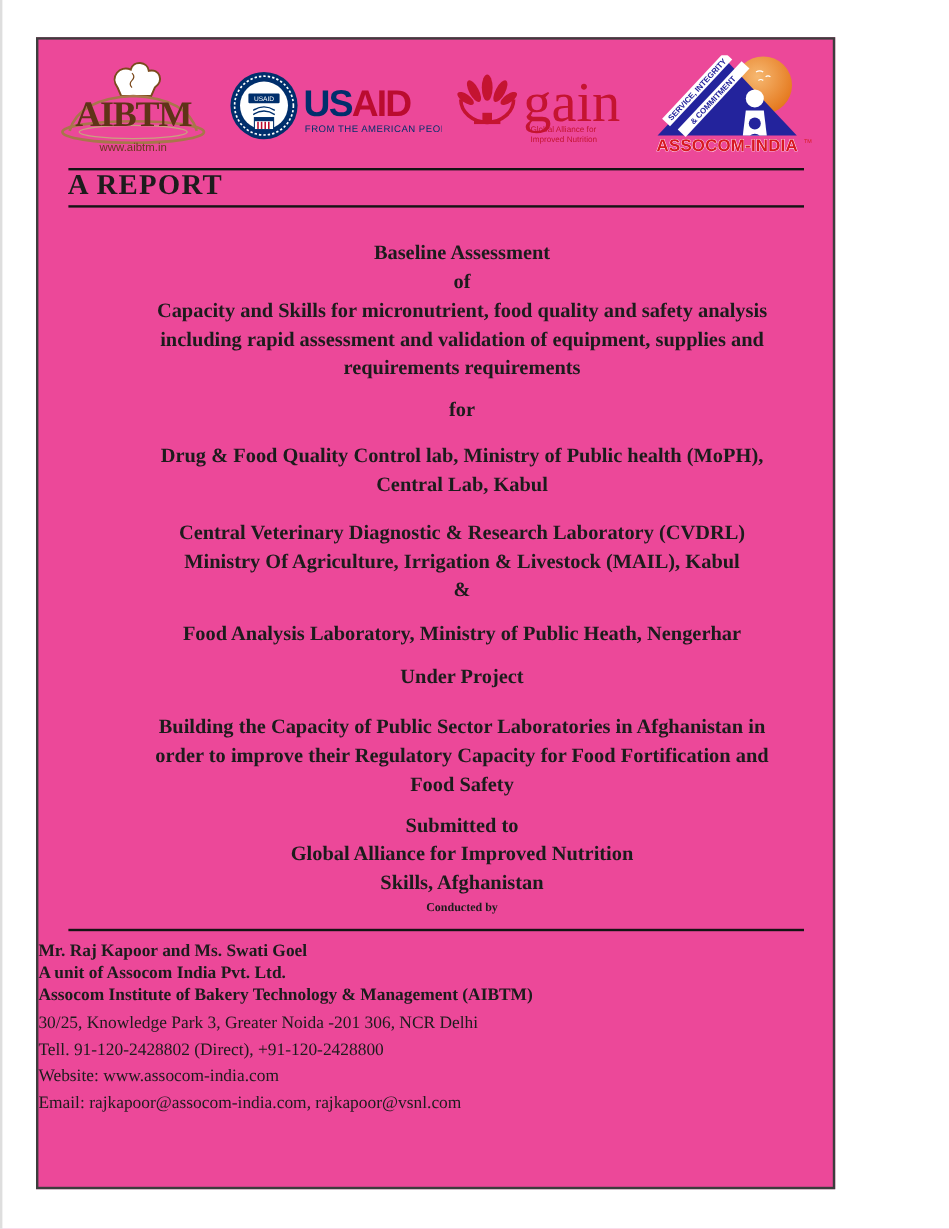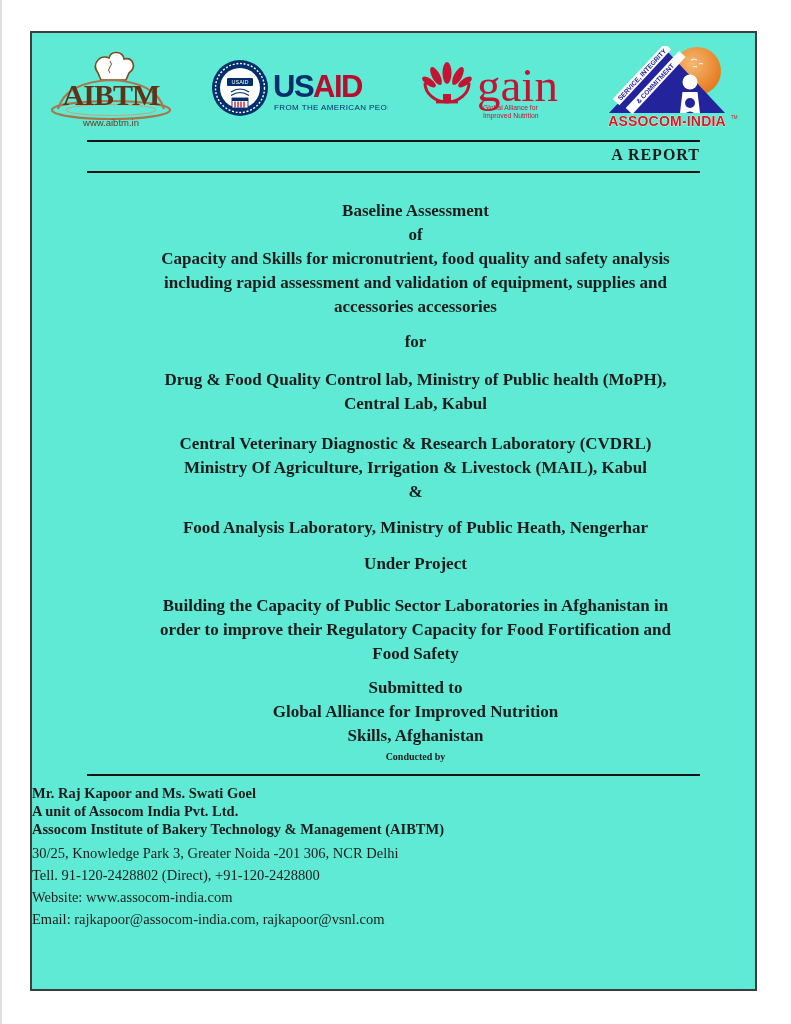--- a/index.html
+++ b/index.html
@@ -2,31 +2,31 @@
 <html><head>
 <meta charset="utf-8">
 <style>
   html,body{margin:0;padding:0;}
   body{
     width:791px;height:1024px;position:relative;background:#ffffff;
     font-family:"Liberation Serif",serif;color:#1c1c1c;overflow:hidden;
   }
   .scan-edge{position:absolute;left:0;top:0;width:2px;height:100%;background:#dedede;}
   .frame{
-    position:absolute;left:30px;top:31px;width:727px;height:960px;
-    border:2px solid #3d3d3d;box-sizing:border-box;background:#5eead4;
+    position:absolute;left:30px;top:31px;width:666px;height:960px;
+    border:2px solid #3d3d3d;box-sizing:border-box;background:#ec4899;
   }
   .logos{display:flex;justify-content:space-between;align-items:center;margin:13px 16px 0 12px;height:84px;}
   .logo{flex:0 0 auto;}
   .titleblock{
     width:613px;margin:10px auto 0;
     border-top:2px solid #141414;border-bottom:2px solid #141414;
     padding:0 0 3px 0;
   }
-  .title{text-align:right;font-weight:bold;font-size:16px;letter-spacing:1px;line-height:26px;}
+  .title{text-align:left;font-weight:bold;font-size:24px;letter-spacing:1px;line-height:26px;}
   .bl{font-weight:bold;font-size:17px;line-height:24px;text-align:center;padding-left:44px;}
   .small{font-size:10px;line-height:18px;}
   .mt26{margin-top:26px}.mt11{margin-top:11px}.mt14{margin-top:14px}
   .mt16{margin-top:16px}.mt12{margin-top:12px}.mt18{margin-top:18px}
   .mt10{margin-top:10px}.mt8{margin-top:8px}.mt4{margin-top:4px}
   .rule{width:613px;margin:8px auto 0;border-top:2px solid #141414;}
   .fb{font-weight:bold;font-size:14.5px;line-height:18px;text-align:left;}
   .fr{font-weight:normal;font-size:14.5px;line-height:22px;text-align:left;}
 </style>
 </head>
@@ -118,21 +118,21 @@
   </div>
 
   <div class="titleblock">
     <div class="title">A REPORT</div>
   </div>
 
   <div class="bl mt26">Baseline Assessment</div>
   <div class="bl">of</div>
   <div class="bl">Capacity and Skills for micronutrient, food quality and safety analysis</div>
   <div class="bl">including rapid assessment and validation of equipment, supplies and</div>
-  <div class="bl">accessories accessories</div>
+  <div class="bl">requirements requirements</div>
   <div class="bl mt11">for</div>
   <div class="bl mt14">Drug &amp; Food Quality Control lab, Ministry of Public health (MoPH),</div>
   <div class="bl">Central Lab, Kabul</div>
   <div class="bl mt16">Central Veterinary Diagnostic &amp; Research Laboratory (CVDRL)</div>
   <div class="bl">Ministry Of Agriculture, Irrigation &amp; Livestock (MAIL), Kabul</div>
   <div class="bl">&amp;</div>
   <div class="bl mt12">Food Analysis Laboratory, Ministry of Public Heath, Nengerhar</div>
   <div class="bl mt12">Under Project</div>
   <div class="bl mt18">Building the Capacity of Public Sector Laboratories in Afghanistan in</div>
   <div class="bl">order to improve their Regulatory Capacity for Food Fortification and</div>

